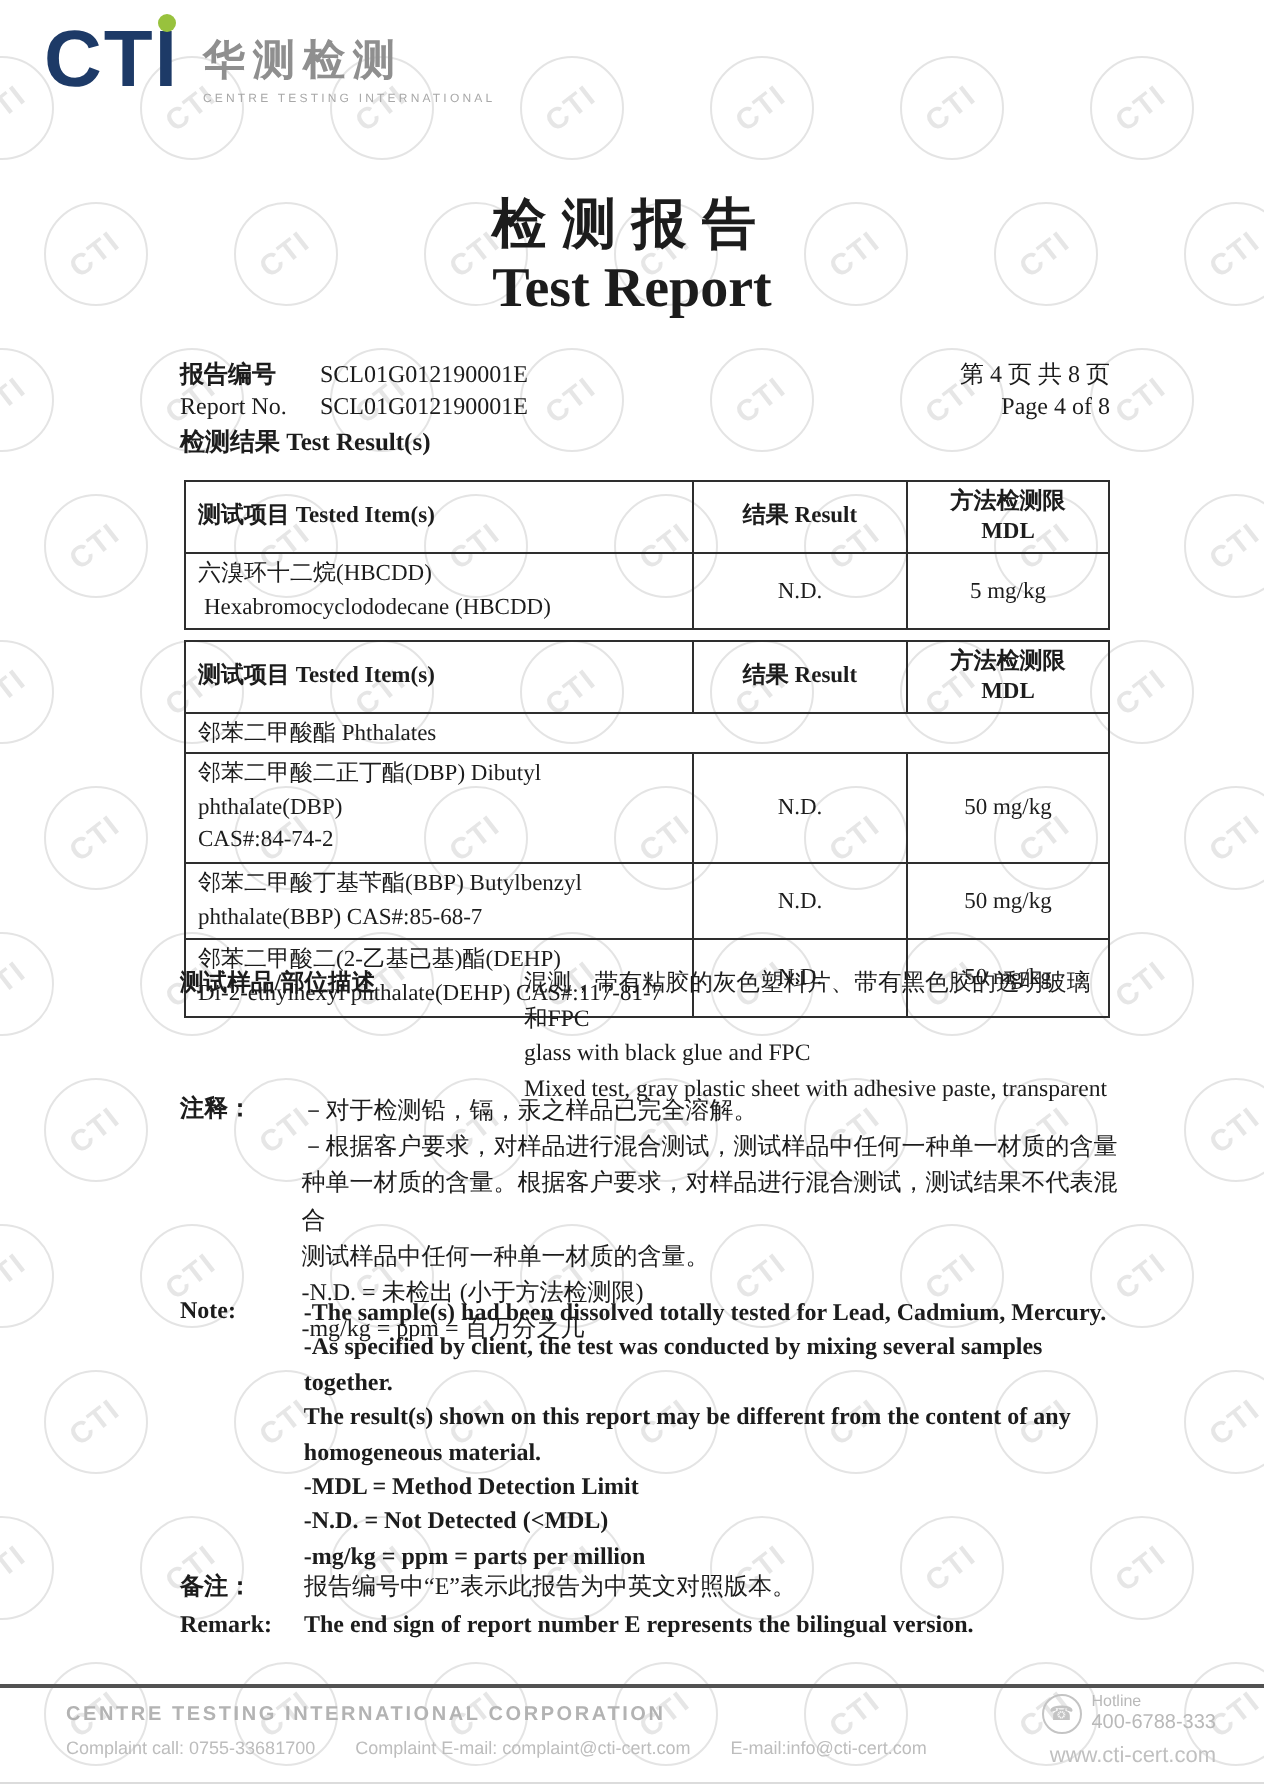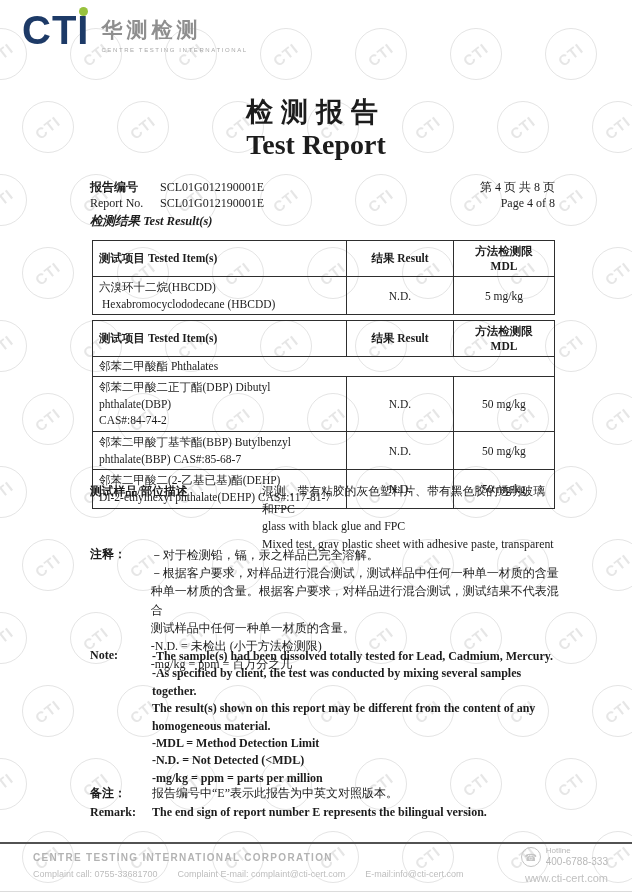--- a/index.html
+++ b/index.html
@@ -23,21 +23,21 @@
   
   .title-zh{position:absolute;top:94px;left:0;right:0;text-align:center;font-size:27px;
       font-weight:bold;letter-spacing:8px;}
   .title-en{position:absolute;top:129px;left:0;right:0;text-align:center;font-size:28px;font-weight:bold;}
   
   .report-info{position:absolute;top:180px;left:90px;right:77px;font-size:12px;}
   .ri-row{display:flex;line-height:15.5px;}
   .ri-label{width:70px;}
   .ri-label.zh{font-weight:600;}
   .ri-page{margin-left:auto;}
-  .sec-head{position:absolute;top:213px;left:90px;font-size:12.5px;font-weight:bold;font-style:italic;}
+  .sec-head{position:absolute;top:213px;left:90px;font-size:12.5px;font-weight:bold;}
   
   .t{position:absolute;left:92px;border-collapse:collapse;table-layout:fixed;width:462px;font-size:11.5px;}
   .t th,.t td{border:1px solid #2e2e2e;padding:2px 6px;vertical-align:middle;}
   .t1{top:240px;} .t2{top:320px;}
   .col-item{width:254px;} .col-res{width:107px;} .col-mdl{width:101px;}
   .head-row{height:36px;font-family:Liberation Serif, serif;}
   .head-row th{font-weight:bold;text-align:center;line-height:1.25;}
   .head-row .h-item{text-align:left;}
   .data-row{height:34px;}
   .c-center{text-align:center;}

